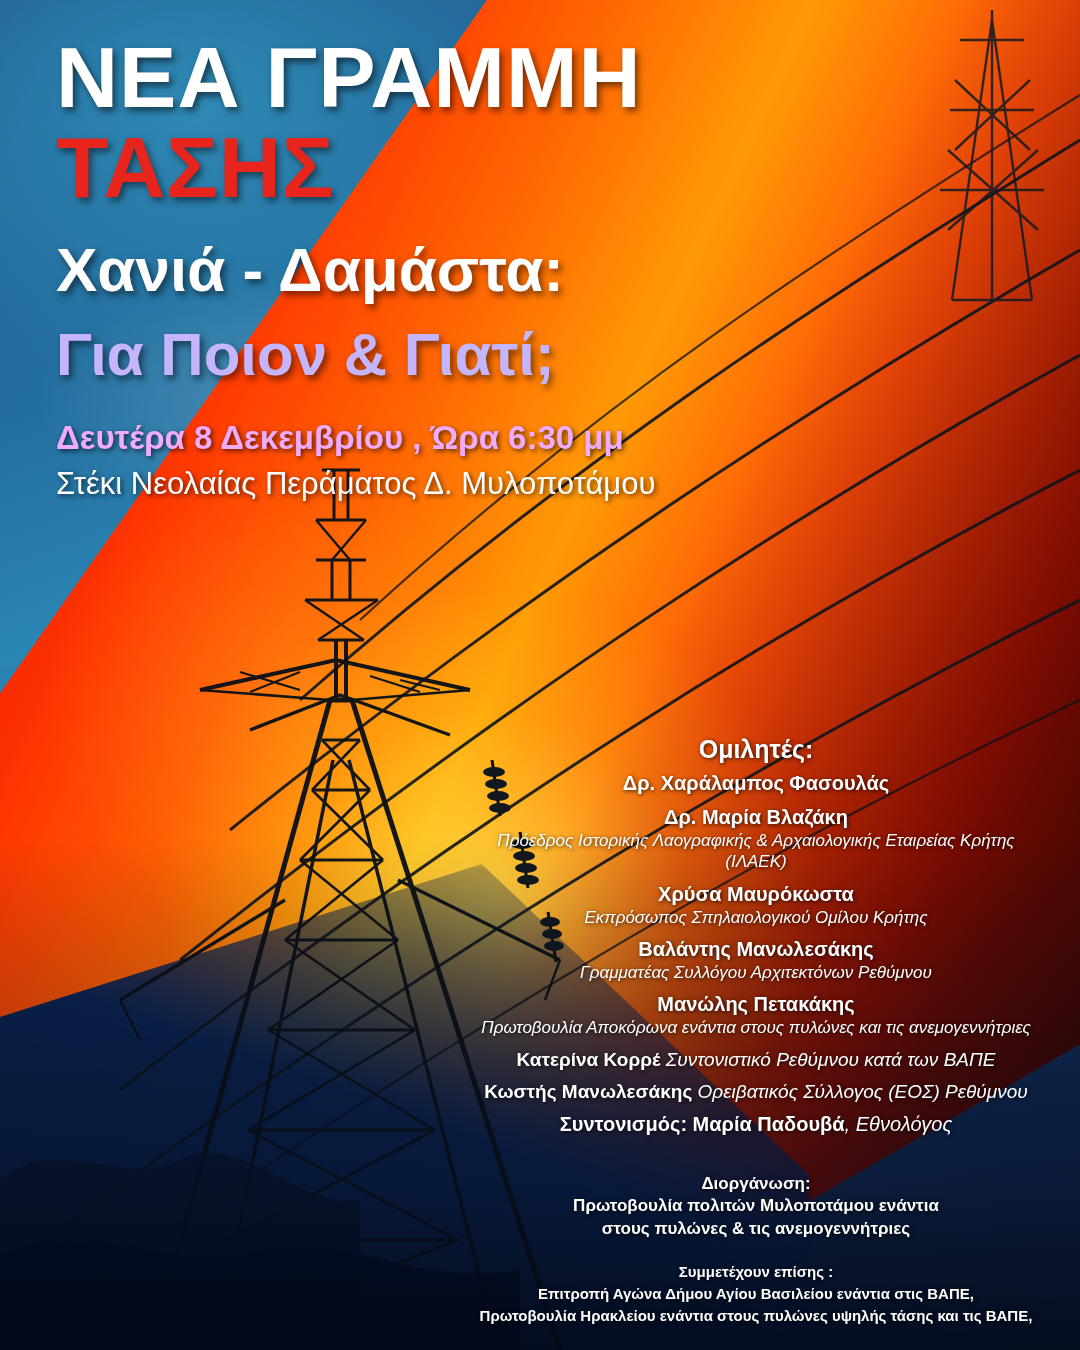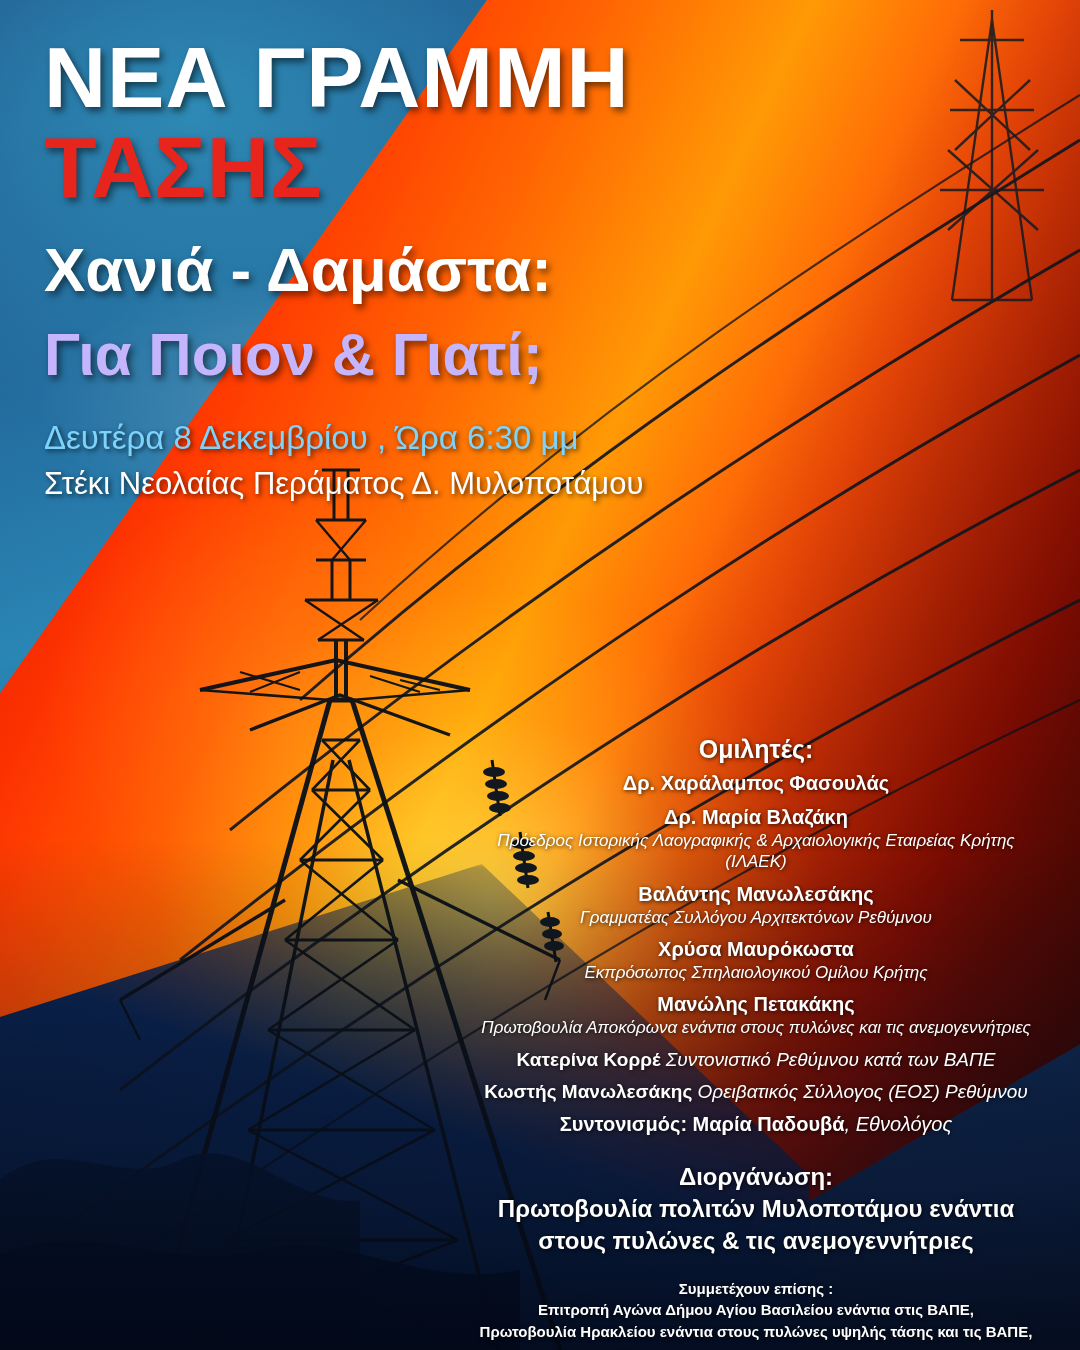--- a/index.html
+++ b/index.html
@@ -96,21 +96,21 @@
     inset: 0;
     pointer-events: none;
   }
 
   
   .pylon-wrap { position: absolute; inset: 0; pointer-events: none; }
 
   
   .headline {
     position: absolute;
-    left: 44px;
+    left: 56px;
     top: 34px;
     width: 720px;
   }
   .h-line1 {
     font-size: 86px;
     font-weight: bold;
     color: #ffffff;
     letter-spacing: 1px;
     line-height: 1.0;
     text-shadow: 3px 4px 7px rgba(0,0,0,0.55);
@@ -140,22 +140,22 @@
     font-size: 60px;
     font-weight: bold;
     color: #c4b5fd;
     line-height: 1.1;
     margin-top: 18px;
     text-shadow: 3px 4px 7px rgba(0,0,0,0.55);
     white-space: nowrap;
   }
   .h-when {
     font-size: 33px;
-    font-weight: normal;
-    color: #7dd3fc;
+    font-weight: bold;
+    color: #f0abfc;
     margin-top: 26px;
     line-height: 1.45;
     text-shadow: 2px 2px 5px rgba(0,0,0,0.65);
     white-space: nowrap;
   }
   .h-where {
     font-size: 31px;
     font-weight: normal;
     color: #ffffff;
     line-height: 1.45;
@@ -198,22 +198,22 @@
   .sp-inline i { font-style: italic; }
 
   .coord {
     font-size: 20px;
     line-height: 1.3;
   }
   .coord b { font-weight: bold; }
   .coord i { font-style: italic; }
 
   .org {
-    margin-top: 24px;
-    font-size: 24px;
+    margin-top: 36px;
+    font-size: 17px;
     line-height: 1.35;
   }
   .org-label { font-weight: bold; }
   .org-body { font-weight: bold; }
 
   .also {
     margin-top: 20px;
     font-size: 15px;
     line-height: 1.45;
     font-weight: bold;
@@ -340,26 +340,26 @@
     <div class="sp-title">Ομιλητές:</div>
 
     <div class="sp-item">
       <div class="sp-name">Δρ.  Χαράλαμπος Φασουλάς</div>
     </div>
     <div class="sp-item">
       <div class="sp-name">Δρ.  Μαρία Βλαζάκη</div>
       <div class="sp-role">Πρόεδρος Ιστορικής Λαογραφικής &amp; Αρχαιολογικής Εταιρείας Κρήτης (ΙΛΑΕΚ)</div>
     </div>
     <div class="sp-item">
+      <div class="sp-name">Χρύσα Μαυρόκωστα</div>
+      <div class="sp-role">Εκπρόσωπος Σπηλαιολογικού Ομίλου Κρήτης</div>
+    </div>
+    <div class="sp-item">
       <div class="sp-name">Βαλάντης Μανωλεσάκης</div>
       <div class="sp-role">Γραμματέας Συλλόγου Αρχιτεκτόνων Ρεθύμνου</div>
-    </div>
-    <div class="sp-item">
-      <div class="sp-name">Χρύσα Μαυρόκωστα</div>
-      <div class="sp-role">Εκπρόσωπος Σπηλαιολογικού Ομίλου Κρήτης</div>
     </div>
     <div class="sp-item">
       <div class="sp-name">Μανώλης Πετακάκης</div>
       <div class="sp-role">Πρωτοβουλία Αποκόρωνα ενάντια στους πυλώνες και τις ανεμογεννήτριες</div>
     </div>
 
     <div class="sp-inline">
       <b>Κατερίνα Κορρέ</b>
       <i>Συντονιστικό Ρεθύμνου κατά των ΒΑΠΕ</i>
     </div>

